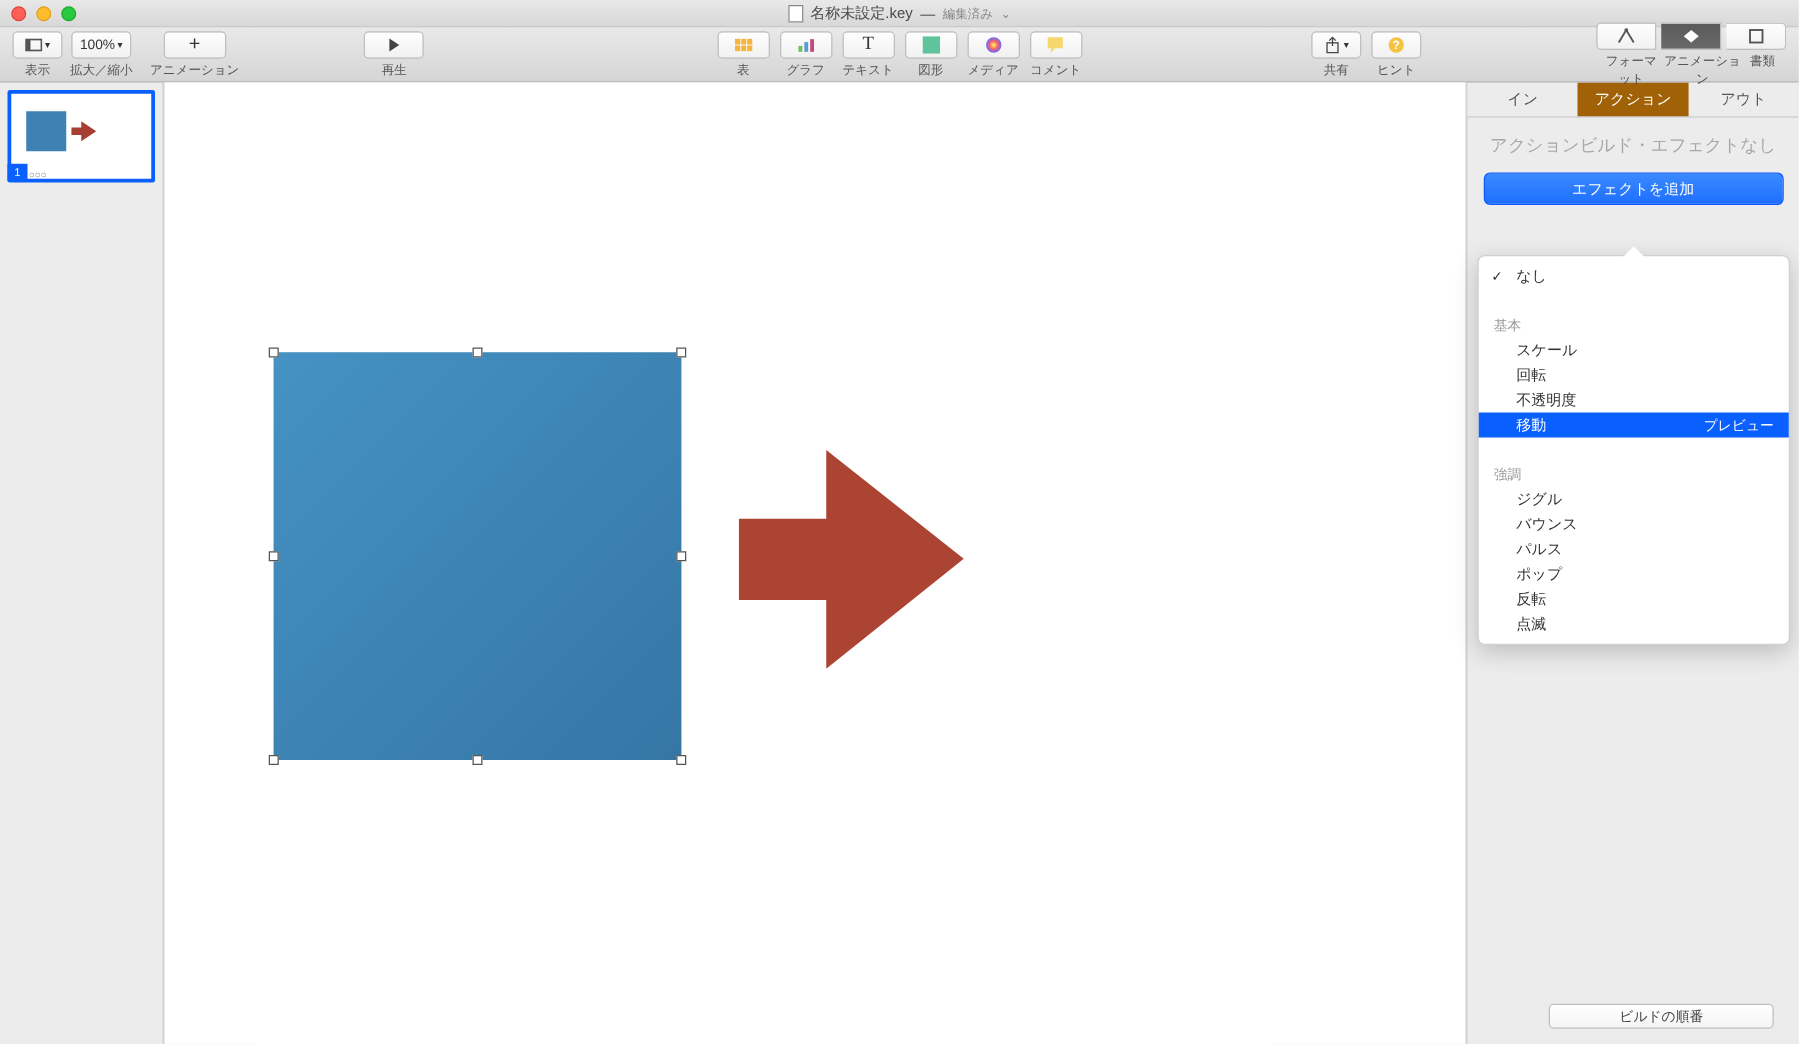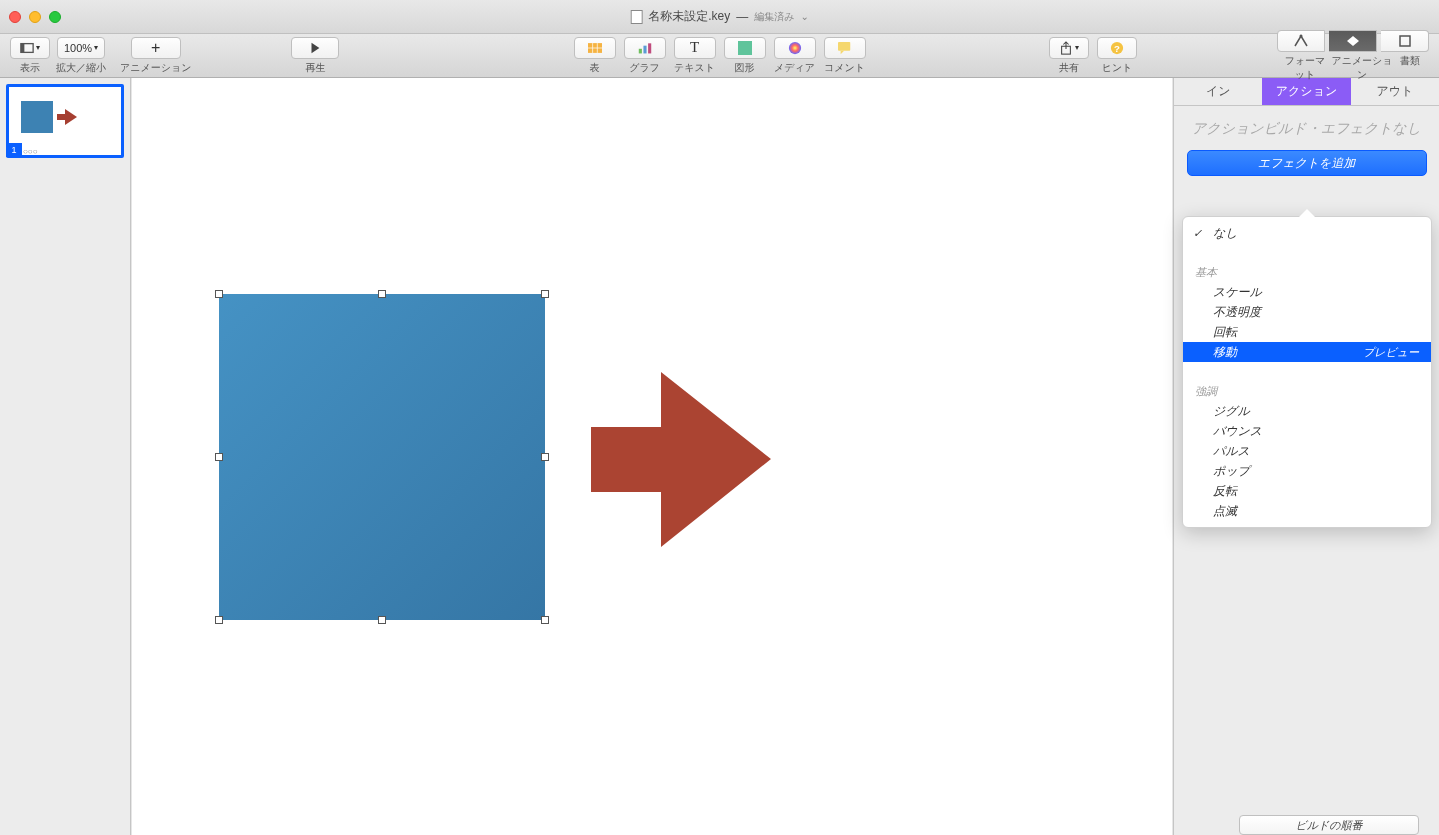--- a/index.html
+++ b/index.html
@@ -6,21 +6,21 @@
     body {
       font-family: -apple-system, "Hiragino Kaku Gothic ProN", sans-serif;
       background: #ececec;
       overflow: hidden;
       height: 835px;
       width: 1439px;
     }
     
     
     .titlebar {
-      height: 34px;
+      height: 22px;
       background: linear-gradient(#e8e8e8, #d8d8d8);
       border-bottom: 1px solid #c0c0c0;
       display: flex;
       align-items: center;
       position: relative;
     }
     .traffic-lights {
       display: flex;
       gap: 8px;
       padding-left: 9px;
@@ -219,31 +219,30 @@
     .insp-tab {
       flex: 1;
       display: flex;
       align-items: center;
       justify-content: center;
       font-size: 12px;
       color: #555;
       background: #ececec;
     }
     .insp-tab.active {
-      background: #8b5cf6;
+      background: #a16207;
       color: #fff;
     }
     .inspector-body {
       flex: 1;
       padding: 14px;
       display: flex;
       flex-direction: column;
       align-items: center;
       position: relative;
-      font-style: italic;
     }
     .no-effect-label {
       font-size: 14px;
       color: #a8a8a8;
       margin-bottom: 12px;
     }
     .add-effect-btn {
       width: 240px;
       height: 26px;
       background: linear-gradient(#3b8aff, #1e6fff);
@@ -521,22 +520,22 @@
       <div class="insp-tab">アウト</div>
     </div>
     <div class="inspector-body">
       <div class="no-effect-label">アクションビルド・エフェクトなし</div>
       <div class="add-effect-btn">エフェクトを追加</div>
 
       <div class="popover">
         <div class="pop-item pop-check">なし</div>
         <div class="pop-header">基本</div>
         <div class="pop-item">スケール</div>
+        <div class="pop-item">回転</div>
         <div class="pop-item">不透明度</div>
-        <div class="pop-item">回転</div>
         <div class="pop-item selected">
           <span>移動</span>
           <span class="preview-label">プレビュー</span>
         </div>
         <div class="pop-header">強調</div>
         <div class="pop-item">ジグル</div>
         <div class="pop-item">バウンス</div>
         <div class="pop-item">パルス</div>
         <div class="pop-item">ポップ</div>
         <div class="pop-item">反転</div>

